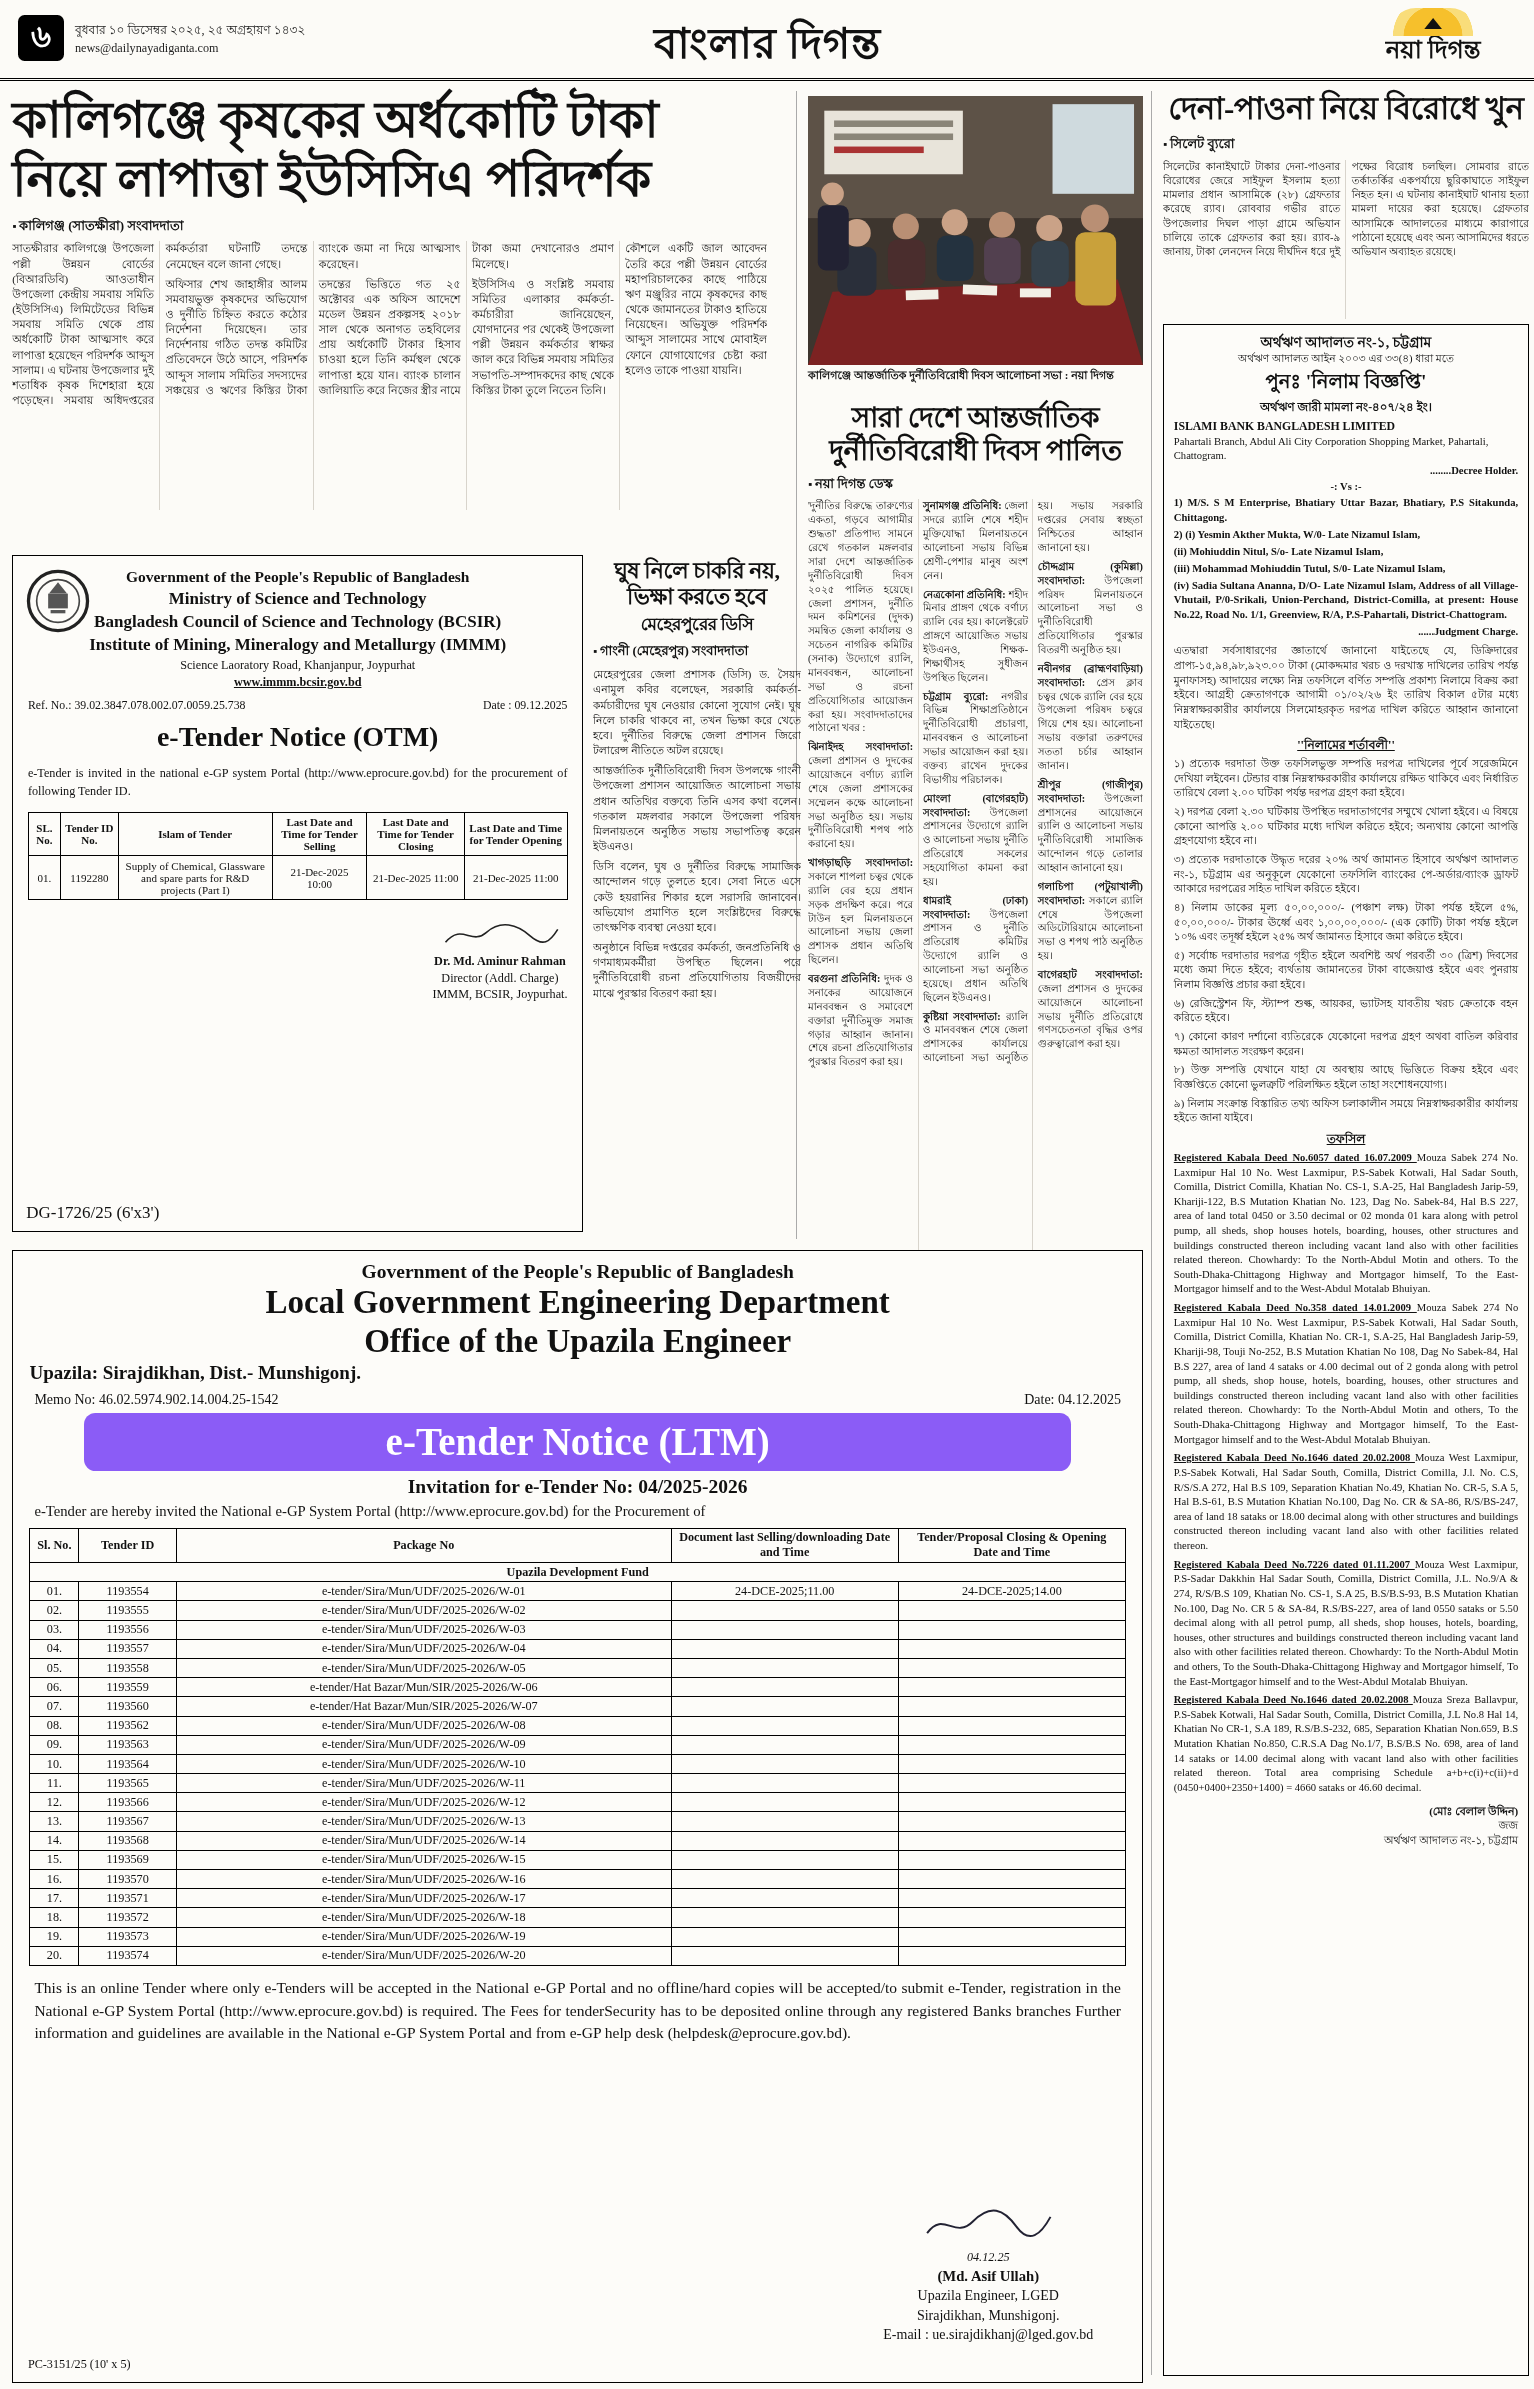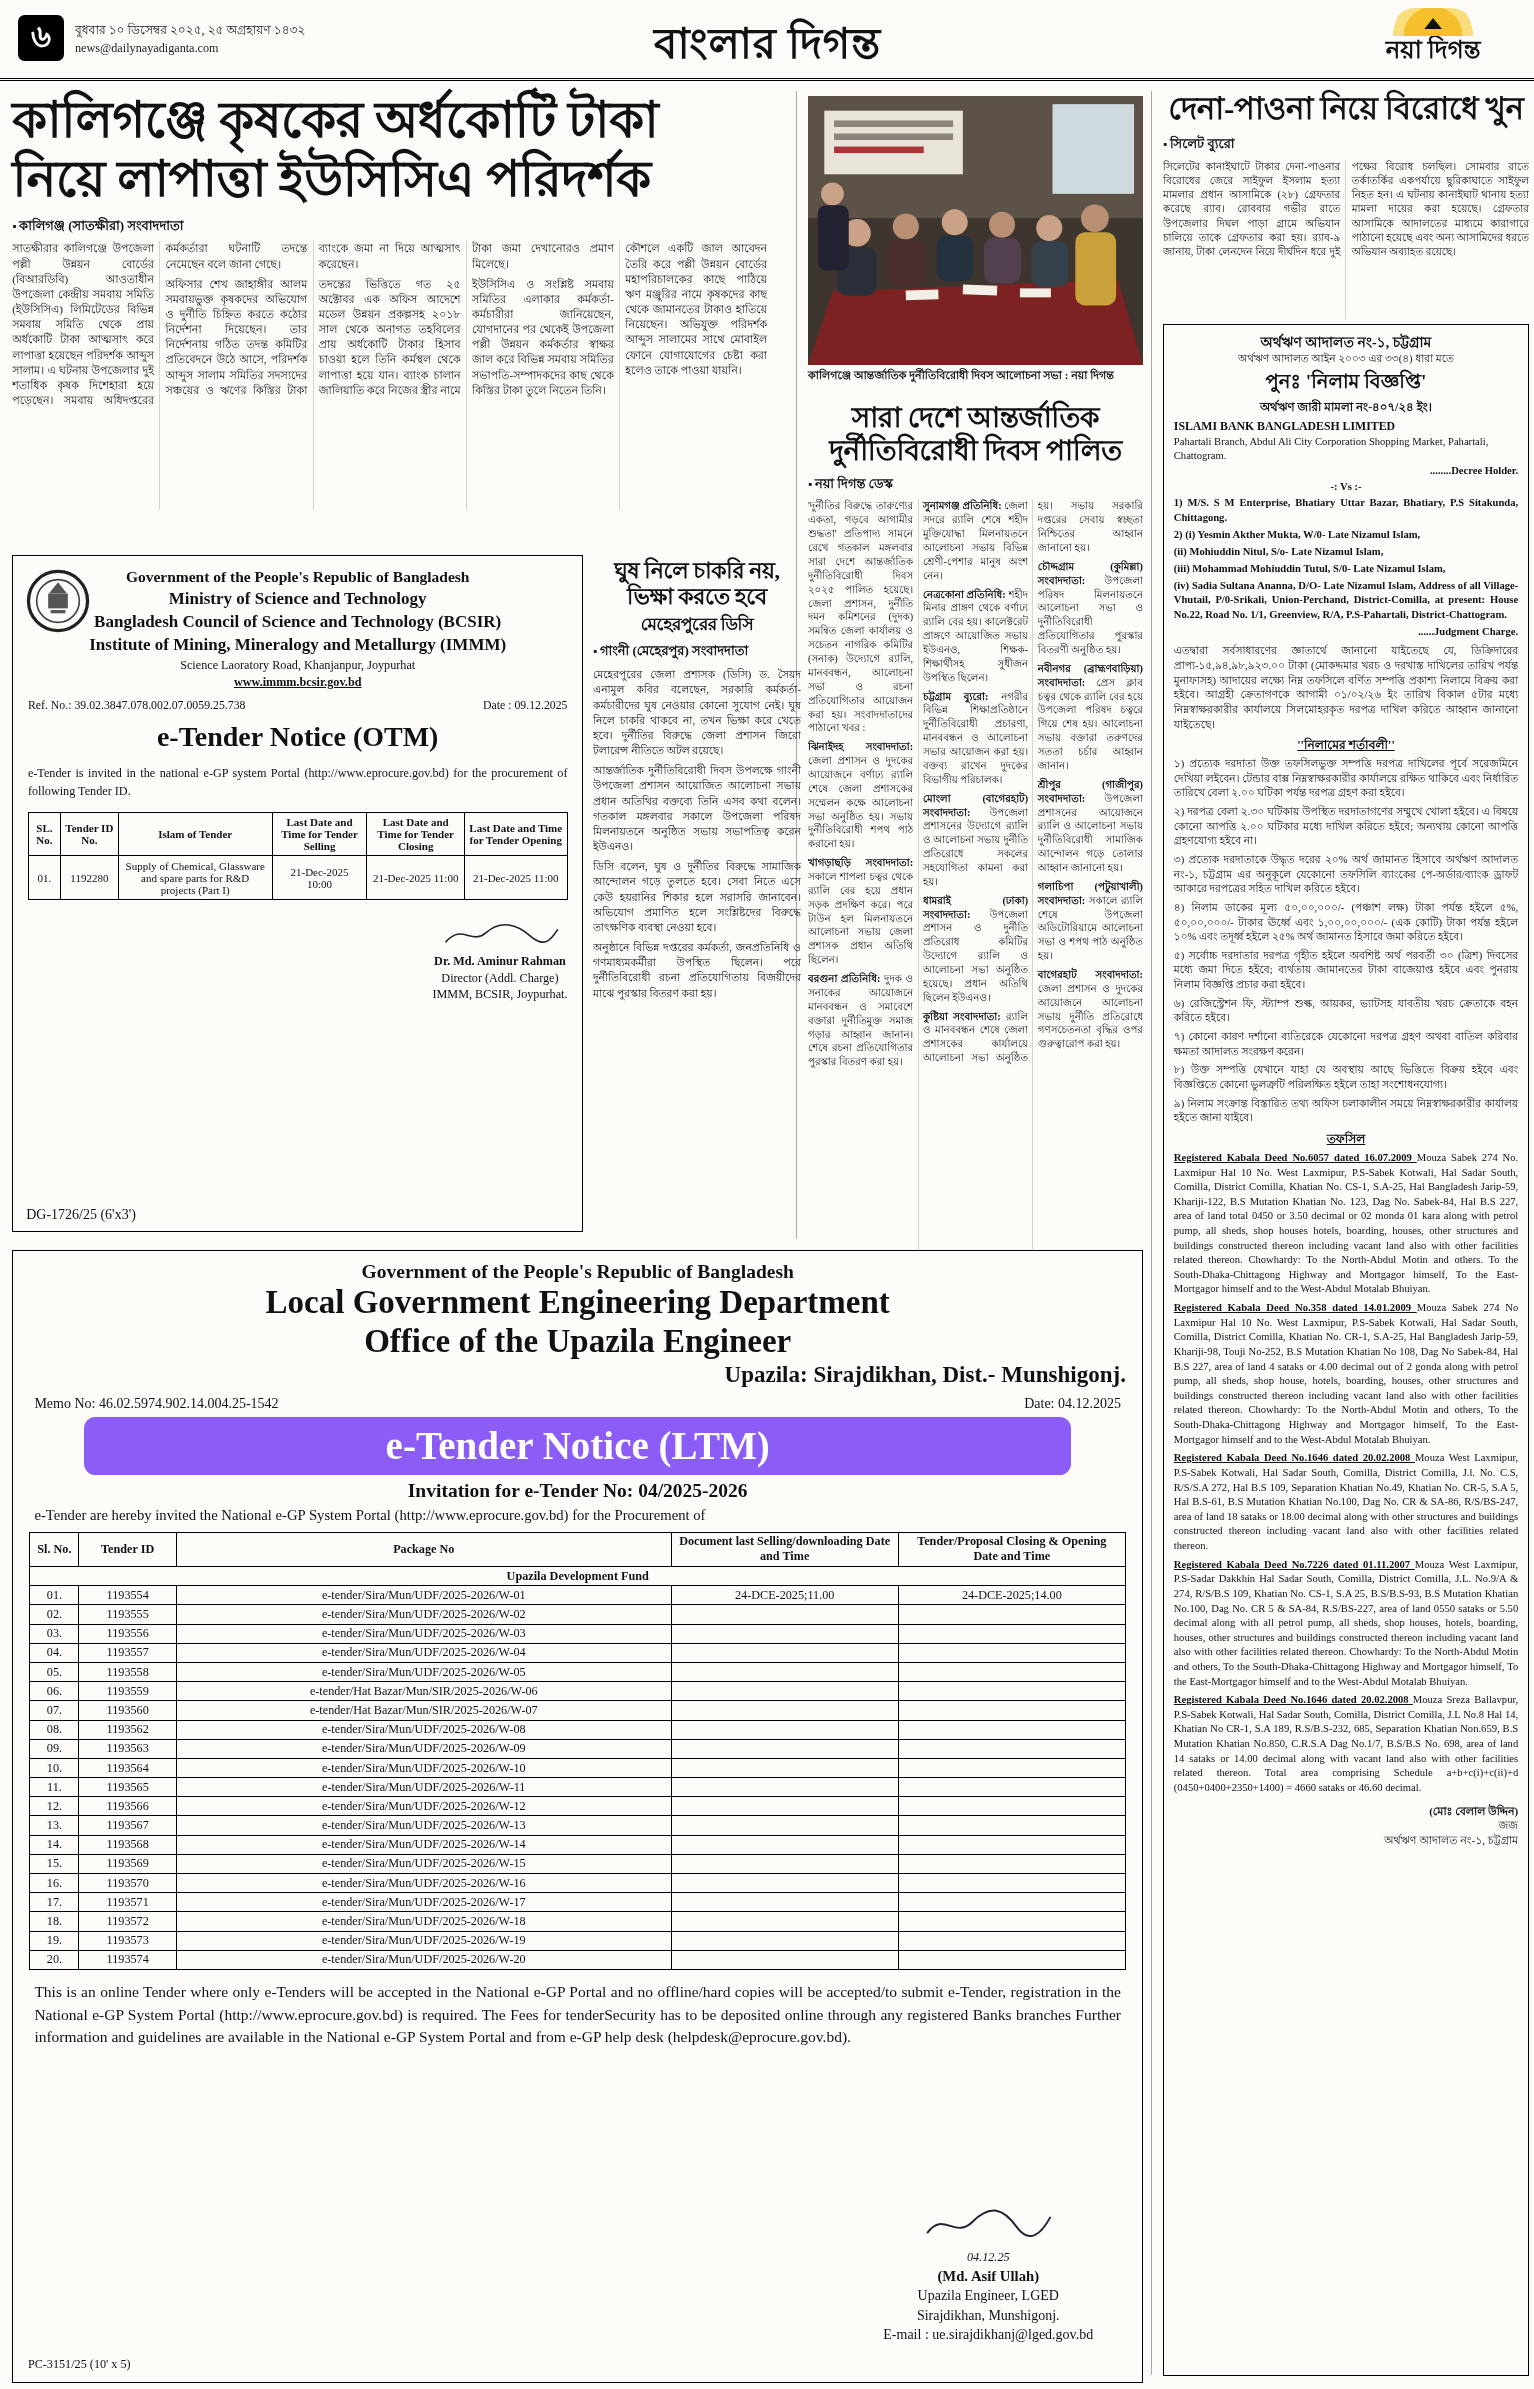--- a/index.html
+++ b/index.html
@@ -42,25 +42,25 @@
   .bc-site{font-size:12.2px;font-weight:bold;text-decoration:underline;}
   .bc-refrow{display:flex;justify-content:space-between;font-size:11.8px;margin-top:8.1px;}
   .bc-title{text-align:center;font-size:28px;font-weight:bold;margin:8.1px 0 4.9px 0;}
   .bc-intro{font-size:12.2px;line-height:1.4;text-align:justify;}
   table.notice{border-collapse:collapse;width:100%;margin-top:8.1px;}
   table.notice th,table.notice td{border:1.2px solid #000;padding:3.3px 4.1px;font-size:11px;text-align:center;vertical-align:middle;}
   table.notice th{font-weight:bold;}
   td.tname,td.pkg{text-align:left;}
   .sigblock{text-align:center;font-size:12.2px;line-height:1.35;}
   .signame{font-weight:bold;}
-  .code{font-size:14px;}
+  .code{font-size:17px;}
   
   .lg-g{font-size:19.5px;font-weight:bold;text-align:center;}
   .lg-big{font-size:33px;font-weight:bold;text-align:center;line-height:1.2;}
-  .lg-up{font-size:23px;font-weight:bold;text-align:right;}
+  .lg-up{font-size:19px;font-weight:bold;text-align:left;}
   .lg-site{font-size:14.7px;text-align:center;text-decoration:underline;}
   .lg-memo{display:flex;justify-content:space-between;font-size:14px;margin:8.1px 4.9px 4.9px 4.9px;}
   .ltm-bar{background:#8b5cf6;color:#fff;width:90%;margin:4.9px auto;text-align:center;font-size:39px;font-weight:bold;
            border-radius:11.4px;padding:6.5px 0;}
   .lg-inv{text-align:center;font-size:19.5px;font-weight:bold;margin:4.9px 0;}
   .lg-intro{font-size:14.7px;margin:3.3px 4.9px;}
   table.lged th,table.lged td{font-size:12.2px;padding:1.6px 4.9px;}
   td.sect{font-weight:bold;text-align:center;}
   .lg-foot{font-size:15.5px;line-height:1.45;text-align:justify;margin:11.4px 4.9px 0 4.9px;}
   .lg-sig{position:absolute;right:49px;bottom:37px;text-align:center;font-size:14px;line-height:1.4;}

